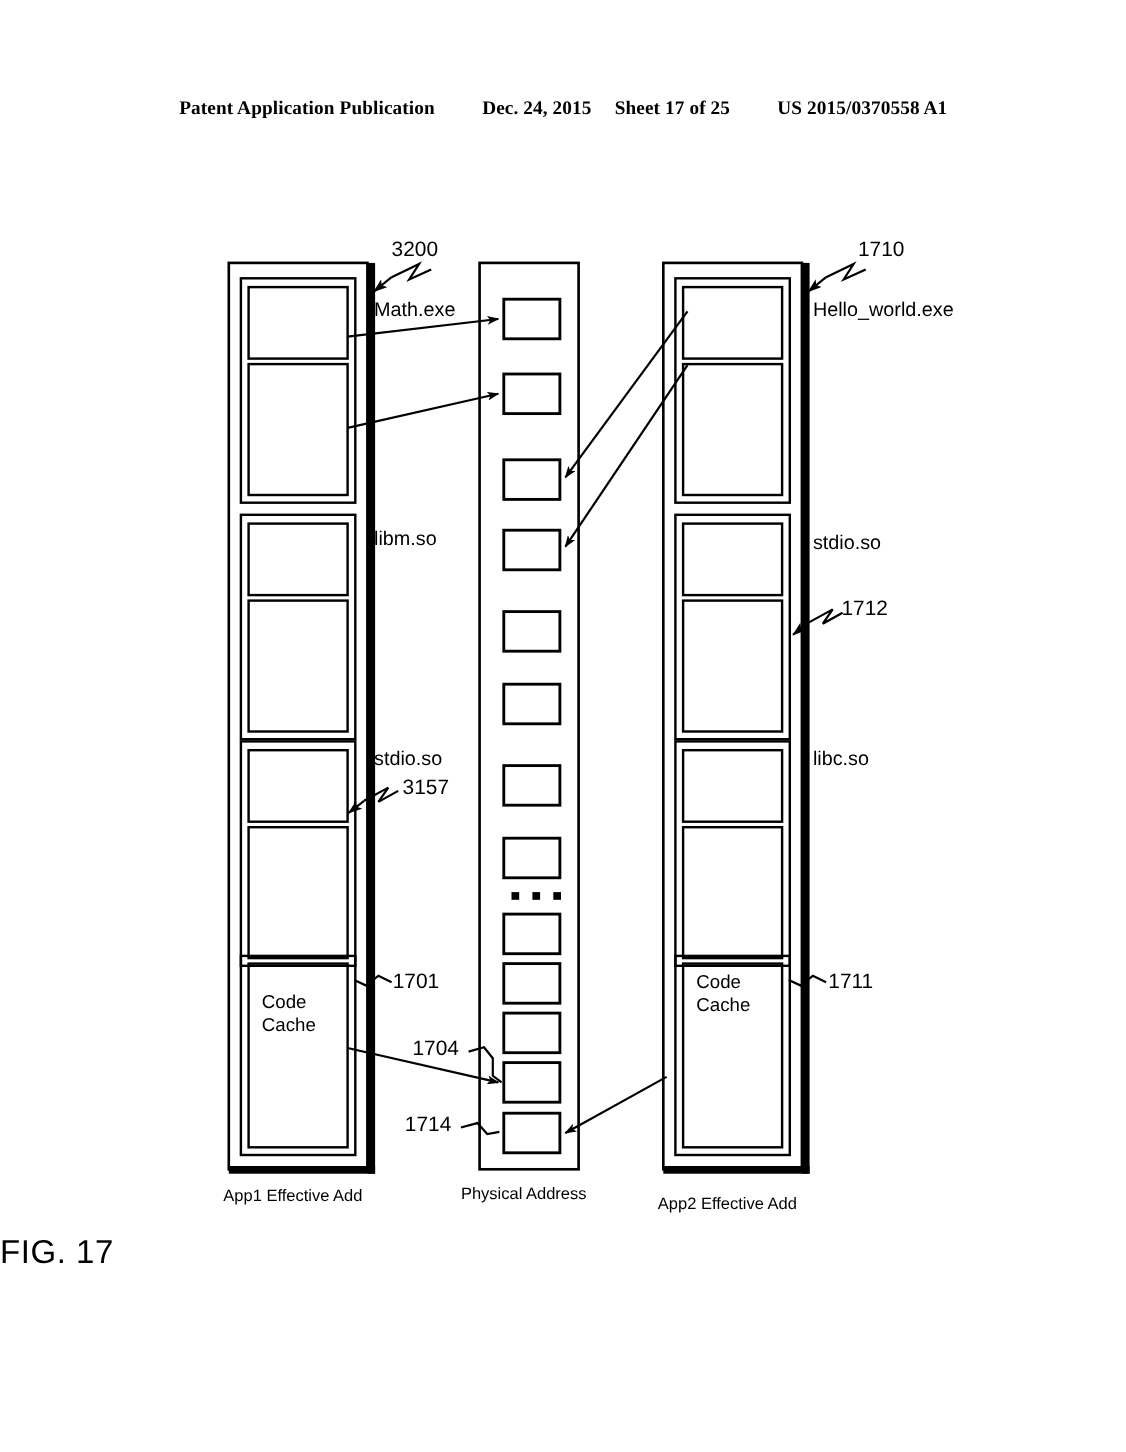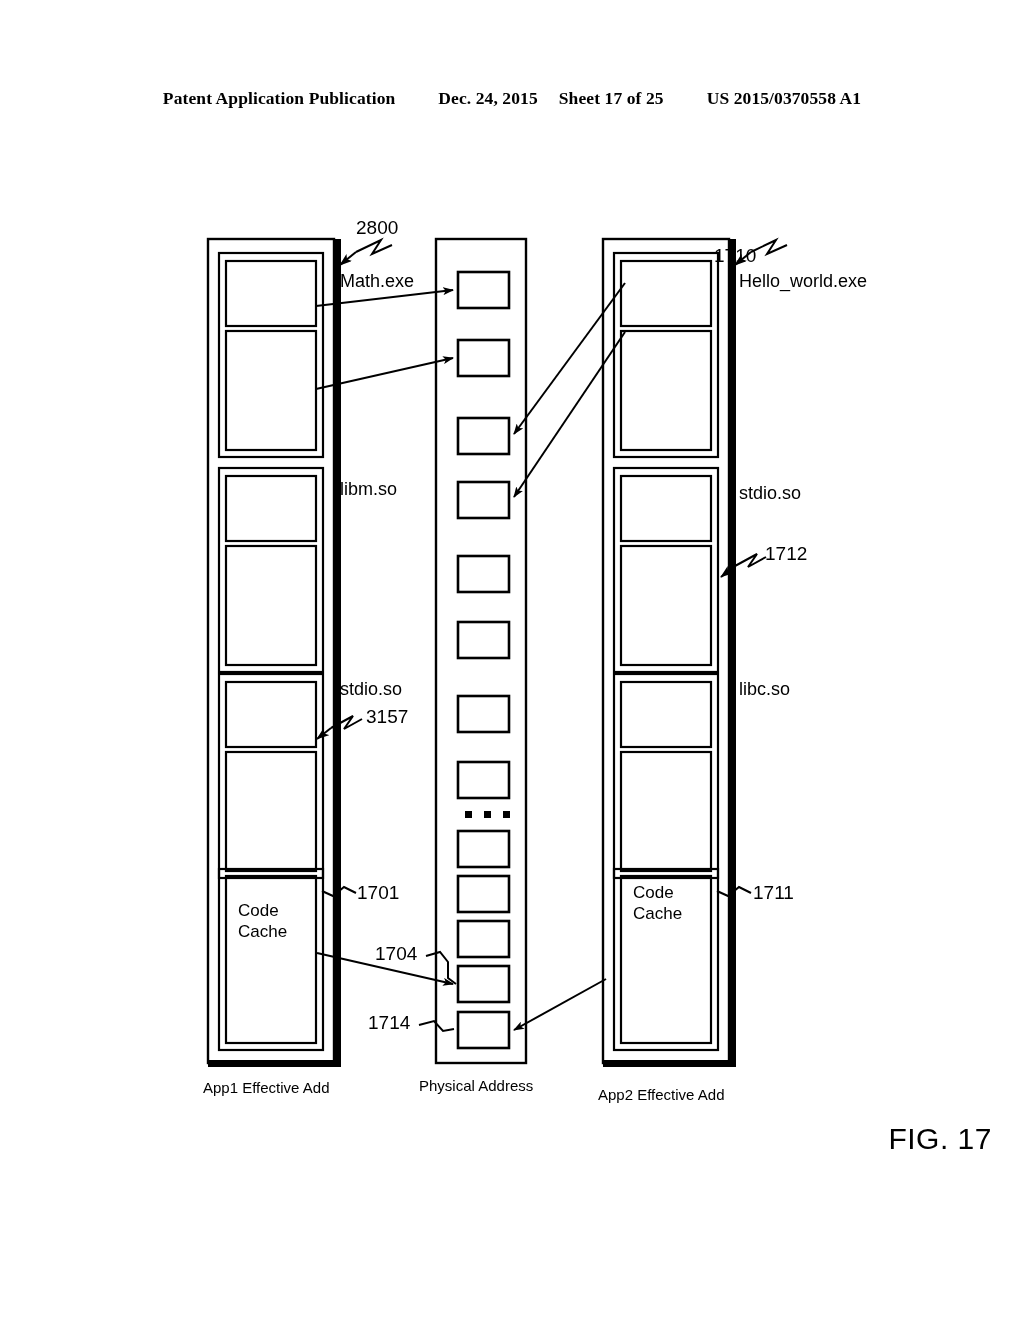--- a/index.html
+++ b/index.html
@@ -78,21 +78,21 @@
     font-size: 17px;
     color: #000;
     white-space: nowrap;
     line-height: 1.25;
   }
   #fig-caption {
     position: absolute;
     top: 1122px;
     left: 0;
     width: 992px;
-    text-align: right;
+    text-align: left;
     font-family: "Liberation Sans", sans-serif;
     font-size: 30px;
     letter-spacing: 0.5px;
   }
 </style>
 </head>
 <body>
 
 <div id="pub-header">
   <span class="seg">Patent Application Publication</span>
@@ -250,25 +250,25 @@
 
   <div class="cache-text" style="left:238px; top:900px;">
     <div>Code</div>
     <div>Cache</div>
   </div>
   <div class="cache-text" style="left:633px; top:882px;">
     <div>Code</div>
     <div>Cache</div>
   </div>
 
-  <div class="refnum" style="left:356px; top:217px;">2800</div>
+  <div class="refnum" style="left:356px; top:217px;">3200</div>
   <div class="refnum" style="left:366px; top:706px;">3157</div>
   <div class="refnum" style="left:357px; top:882px;">1701</div>
 
-  <div class="refnum" style="left:714px; top:217px;margin-top:28px;">1710</div>
+  <div class="refnum" style="left:780px; top:217px;">1710</div>
   <div class="refnum" style="left:765px; top:543px;">1712</div>
   <div class="refnum" style="left:753px; top:882px;">1711</div>
 
   <div class="refnum" style="left:375px; top:943px;">1704</div>
   <div class="refnum" style="left:368px; top:1012px;">1714</div>
 
   <div class="col-caption" style="left:203px; top:1079px;">App1 Effective Add</div>
   <div class="col-caption" style="left:419px; top:1077px;">Physical Address</div>
   <div class="col-caption" style="left:598px; top:1086px;">App2 Effective Add</div>
 

